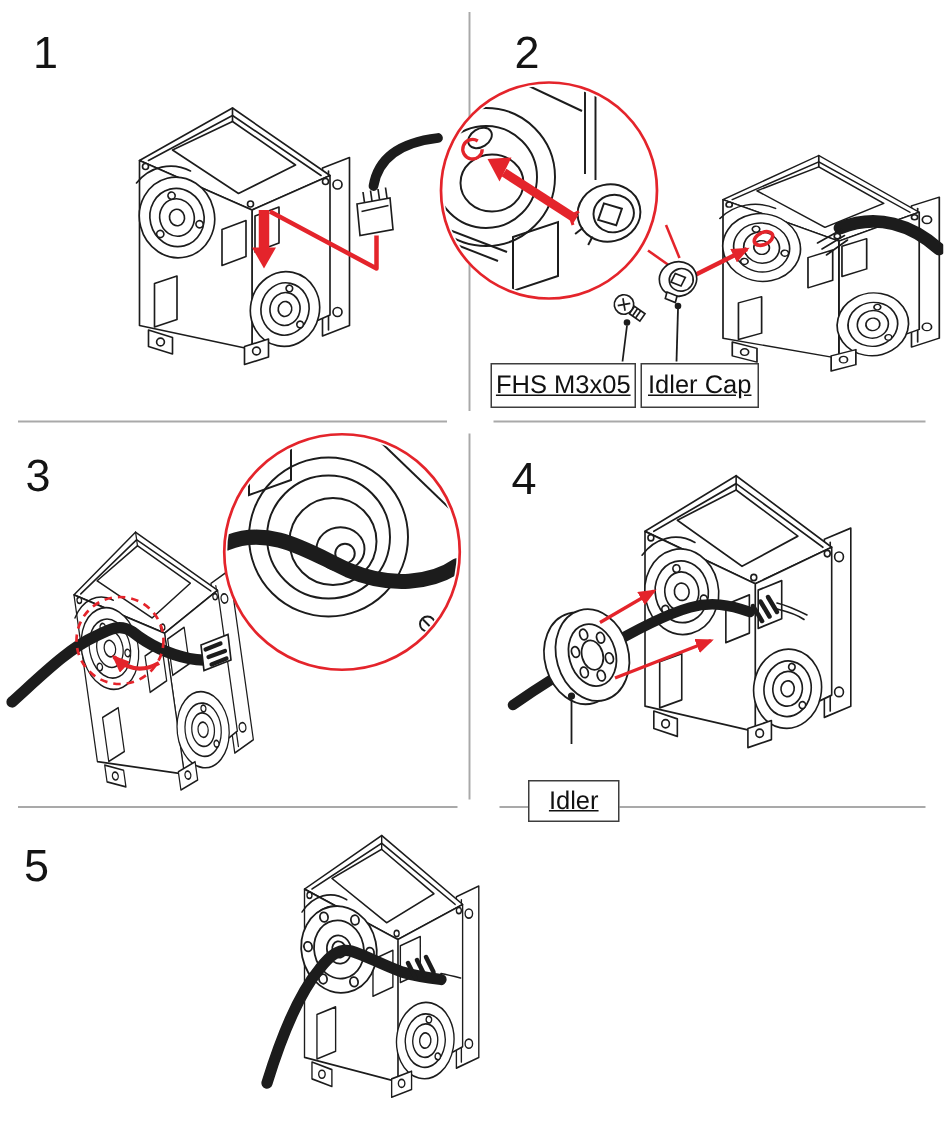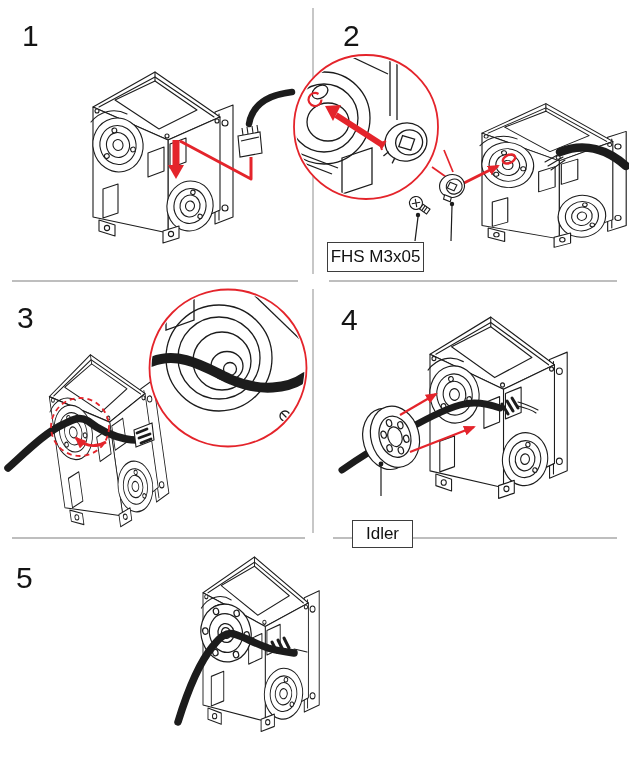--- a/index.html
+++ b/index.html
@@ -8,21 +8,21 @@
     font-family:"Liberation Sans", sans-serif; overflow:hidden;
   }
   .stage svg { position:absolute; left:0; top:0; }
   .step-num {
     position:absolute; font-size:30px; line-height:1; color:#141414;
     letter-spacing:0; user-select:none;
   }
   .callout-label {
     position:absolute; display:flex; align-items:center; justify-content:center;
     border:1.5px solid #3d3d3d; background:#fff; box-sizing:border-box;
-    font-size:17px; color:#111; white-space:nowrap;
+    font-size:17px; color:#111; white-space:nowrap;text-decoration:underline;
   }
   #num1 { left:22px;  top:21px;  }
   #num2 { left:343px; top:21px;  }
   #num3 { left:17px;  top:303px; }
   #num4 { left:341px; top:305px; }
   #num5 { left:16px;  top:563px; }
   #lbl-screw    { left:327px; top:242px; width:97px; height:30px; }
   #lbl-idlercap { left:427px; top:242px; width:79px; height:30px; }
   #lbl-idler    { left:352px; top:497px; width:61px; height:28px;margin-top:23px; }
 </style>
@@ -253,15 +253,16 @@
   </g>
 </svg>
 
 <span class="step-num" id="num1">1</span>
 <span class="step-num" id="num2">2</span>
 <span class="step-num" id="num3">3</span>
 <span class="step-num" id="num4">4</span>
 <span class="step-num" id="num5">5</span>
 
 <div class="callout-label" id="lbl-screw">FHS M3x05</div>
+<div class="callout-label" id="lbl-idlercap">Idler Cap</div>
 <div class="callout-label" id="lbl-idler">Idler</div>
 
 </div>
 
 </body></html>

